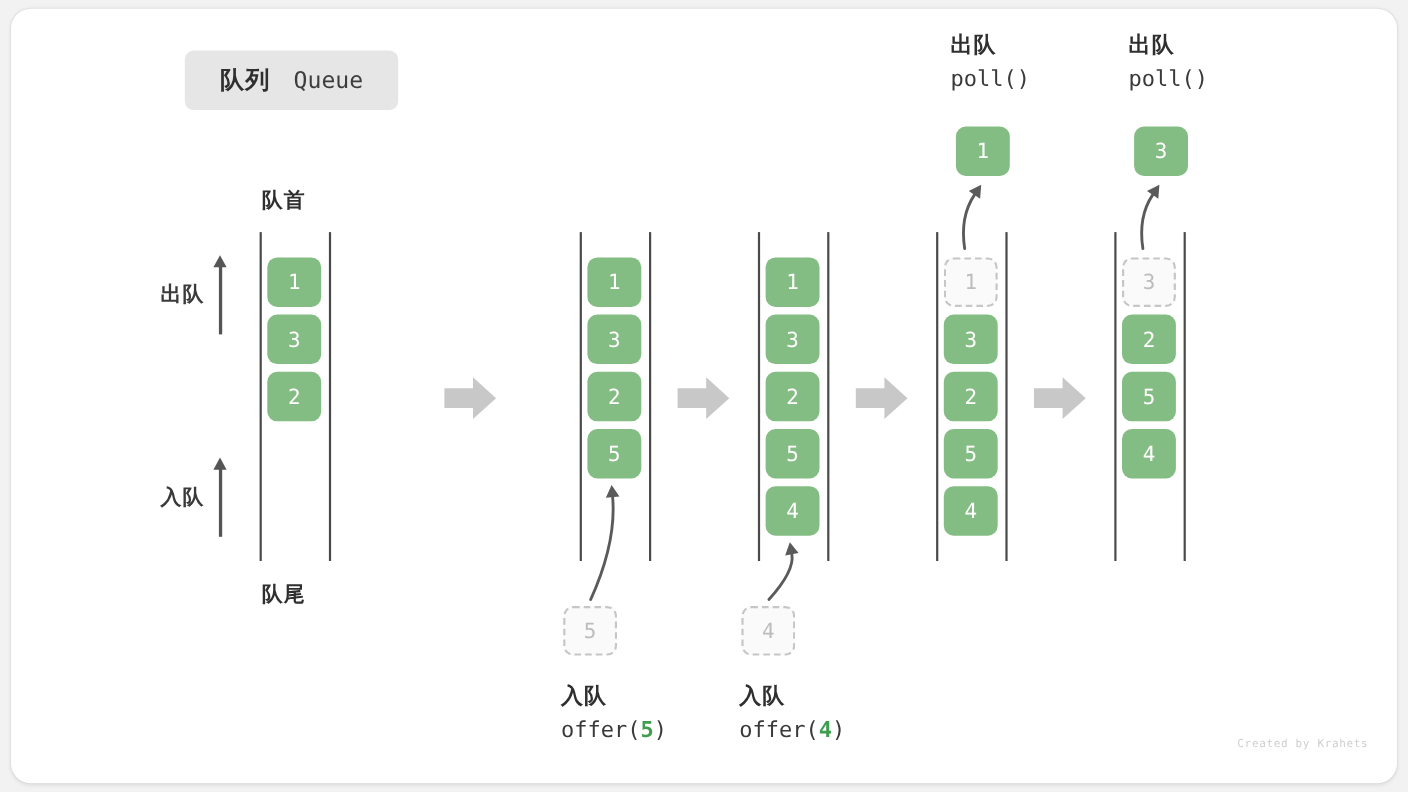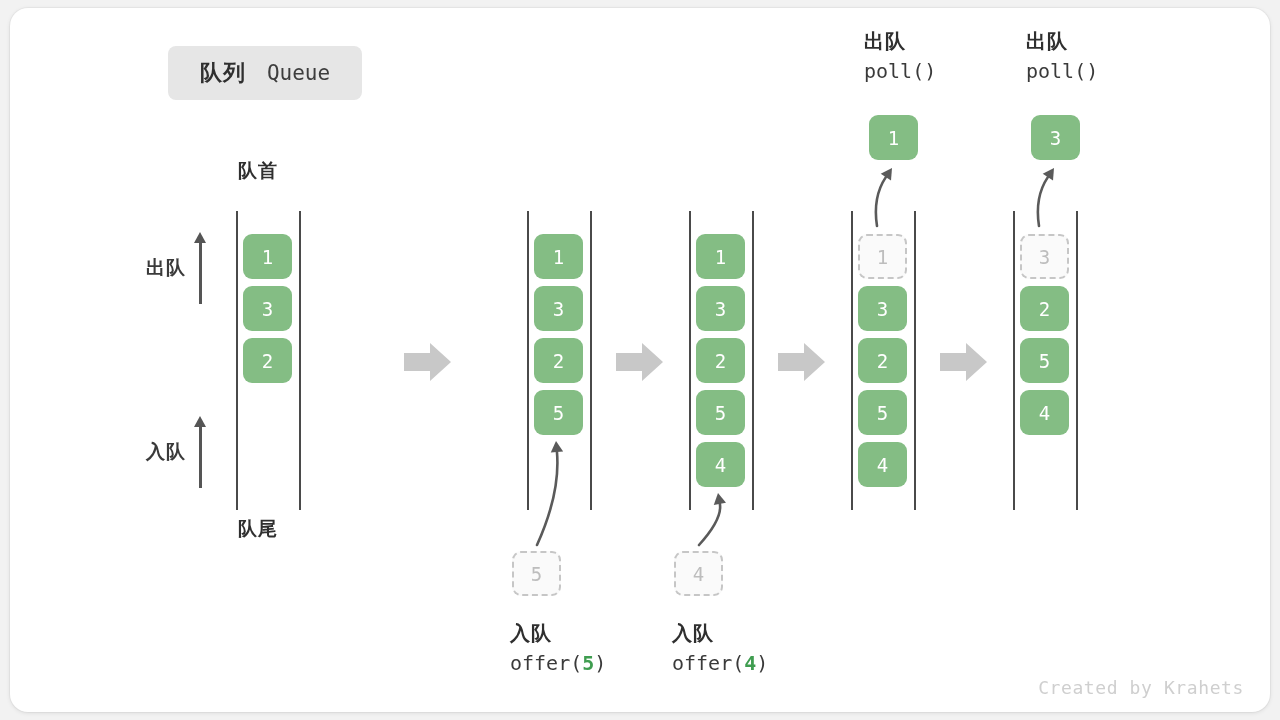--- a/index.html
+++ b/index.html
@@ -21,21 +21,21 @@
     position:absolute;left:168px;top:46px;
     width:194px;height:54px;
     background:#e6e6e6;border-radius:8px;
     display:flex;align-items:center;justify-content:center;
     gap:21px;
   }
   .title-cn{font-size:22px;font-weight:bold;color:#2f2f2f;letter-spacing:1px;}
   .title-en{font-size:21px;color:#3d3d3d;font-family:"DejaVu Sans Mono","Liberation Mono",monospace;}
 
   
-  .cap{position:absolute;font-size:19px;font-weight:bold;color:#2f2f2f;letter-spacing:1px;}
+  .cap{position:absolute;font-size:19px;font-weight:bold;color:#2f2f2f;letter-spacing:1px;margin-top:11px;}
   .cap-head{left:238px;top:158px;}
   .cap-tail{left:238px;top:516px;}
 
   
   .side-op{position:absolute;display:flex;align-items:center;gap:8px;}
   .side-op .txt{font-size:19px;font-weight:bold;color:#3a3a3a;letter-spacing:1px;}
   .up-arrow{position:relative;width:12px;height:72px;}
   .up-arrow .shaft{
     position:absolute;left:5px;top:8px;width:2.5px;height:64px;background:#555;
   }
@@ -63,22 +63,22 @@
   }
   .slot.pop{background:#84bd84;}
 
   
   .opcap{position:absolute;color:#2f2f2f;}
   .opcap .l1{font-size:20px;font-weight:bold;letter-spacing:1px;line-height:1.5;}
   .opcap .l2{font-size:20px;font-family:"DejaVu Sans Mono","Liberation Mono",monospace;line-height:1.5;color:#3a3a3a;}
   .opcap .l2 .num{color:#3f9d50;font-weight:bold;}
 
   .credit{
-    position:absolute;right:36px;bottom:22px;
-    font-size:18px;color:#cfcfcf;letter-spacing:0.6px;
+    position:absolute;right:36px;bottom:38px;
+    font-size:10px;color:#cfcfcf;letter-spacing:0.6px;
     font-family:"DejaVu Sans Mono","Liberation Mono",monospace;
   }
   svg{overflow:visible;}
 </style>
 </head>
 <body>
 
 <div class="card"></div>
 <div class="stage" id="stage">
 

